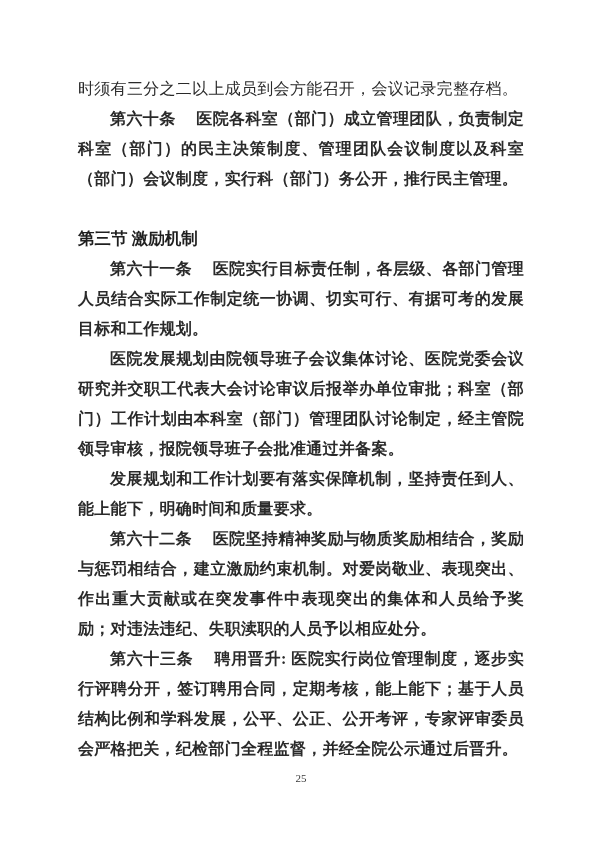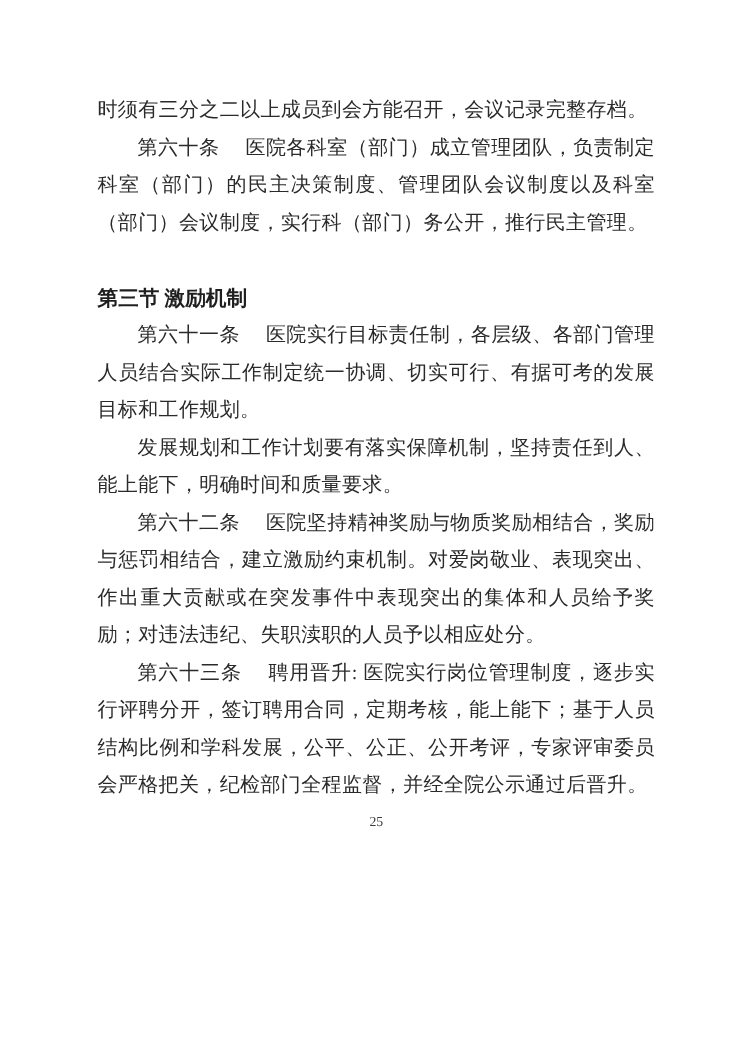--- a/index.html
+++ b/index.html
@@ -23,20 +23,21 @@
   }
   .body-text p {
     margin: 0;
     font-size: 16px;
     line-height: 30px;
     text-align: justify;
     letter-spacing: 0.3px;
   }
   p.indent {
     text-indent: 2em;
+    font-weight: bold;
   }
   h2.section-heading {
     margin: 30px 0 0 0;
     font-size: 16.5px;
     line-height: 30px;
     font-weight: bold;
     color: #1f1f1f;
   }
   .page-number {
     margin-top: 7px;
@@ -49,18 +50,19 @@
 </style>
 </head>
 <body>
 
 <div class="page">
   <div class="body-text">
     <p>时须有三分之二以上成员到会方能召开，会议记录完整存档。</p>
     <p class="indent">第六十条　 医院各科室（部门）成立管理团队，负责制定科室（部门）的民主决策制度、管理团队会议制度以及科室（部门）会议制度，实行科（部门）务公开，推行民主管理。</p>
     <h2 class="section-heading">第三节 激励机制</h2>
     <p class="indent">第六十一条　 医院实行目标责任制，各层级、各部门管理人员结合实际工作制定统一协调、切实可行、有据可考的发展目标和工作规划。</p>
+    <p class="indent">医院发展规划由院领导班子会议集体讨论、医院党委会议研究并交职工代表大会讨论审议后报举办单位审批；科室（部门）工作计划由本科室（部门）管理团队讨论制定，经主管院领导审核，报院领导班子会批准通过并备案。</p>
     <p class="indent">发展规划和工作计划要有落实保障机制，坚持责任到人、能上能下，明确时间和质量要求。</p>
     <p class="indent">第六十二条　 医院坚持精神奖励与物质奖励相结合，奖励与惩罚相结合，建立激励约束机制。对爱岗敬业、表现突出、作出重大贡献或在突发事件中表现突出的集体和人员给予奖励；对违法违纪、失职渎职的人员予以相应处分。</p>
     <p class="indent">第六十三条　 聘用晋升: 医院实行岗位管理制度，逐步实行评聘分开，签订聘用合同，定期考核，能上能下；基于人员结构比例和学科发展，公平、公正、公开考评，专家评审委员会严格把关，纪检部门全程监督，并经全院公示通过后晋升。</p>
   </div>
   <div class="page-number">25</div>
 </div>
 
 </body></html>

